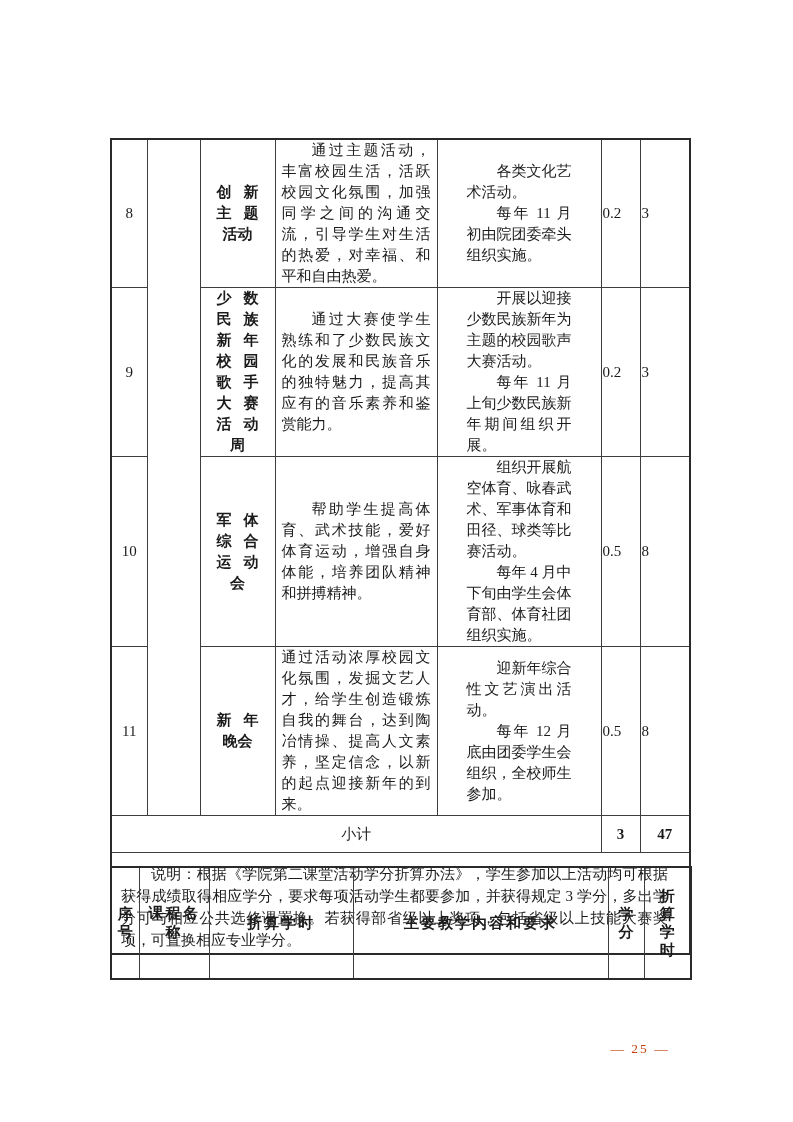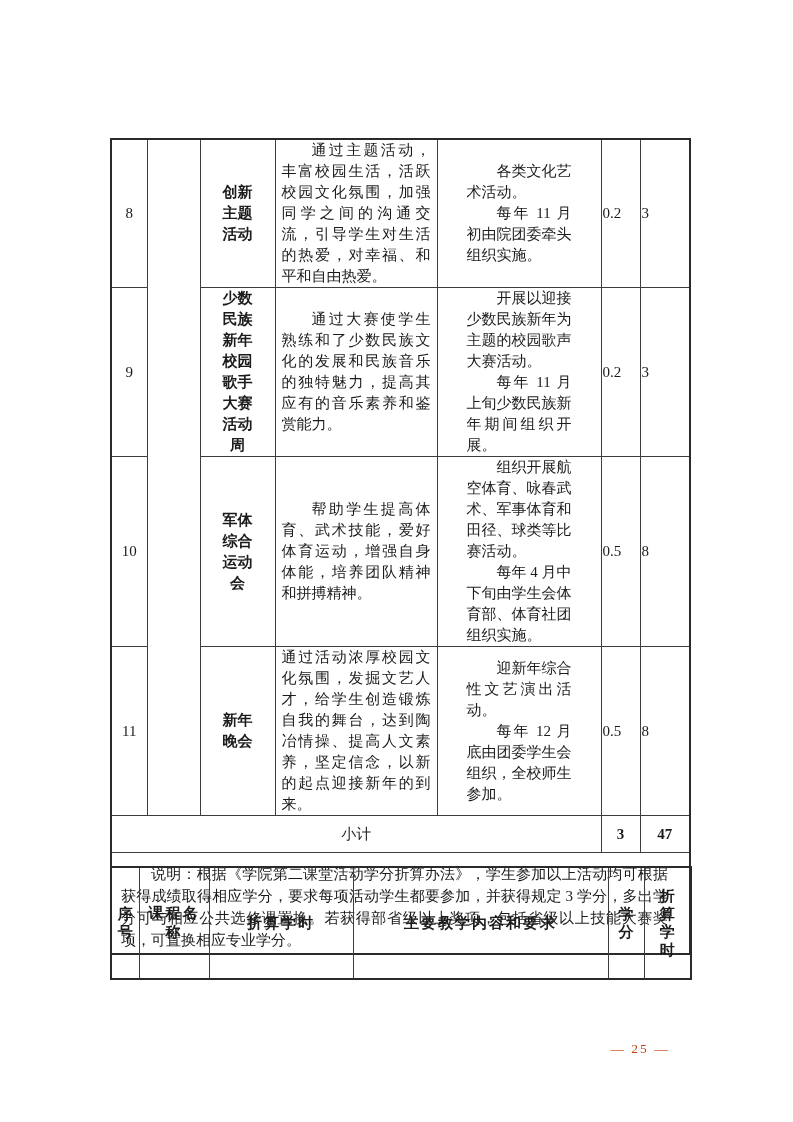--- a/index.html
+++ b/index.html
@@ -7,21 +7,21 @@
     position:relative;width:793px;height:1122px;background:#ffffff;
     font-family:"Liberation Serif", serif;color:#1b1b1b;overflow:hidden;
     margin:0 auto;
   }
   table{border-collapse:collapse;table-layout:fixed;position:absolute;}
   
   #t1{left:110px;top:138px;width:579px;border:2px solid #2a2a2a;}
   #t1 td{border:1px solid #3d3d3d;vertical-align:middle;font-size:15px;line-height:21px;overflow:hidden;}
   #t1 td.no{text-align:center;}
   #t1 td.name{
-    font-weight:700;padding:0 22px;
+    font-weight:700;padding:0 16px;
     text-align:justify;text-align-last:center;text-justify:inter-character;margin-left:36px;
   }
   #t1 td.goal{padding:0 6px;text-align:justify;text-justify:inter-character;}
   #t1 td.content{padding:0 29px;text-align:justify;text-justify:inter-character;}
   #t1 td.credit,#t1 td.hours{}
   #t1 p{margin:0;}
   #t1 p.ind{text-indent:2em;}
   #t1 td.subtotal{text-align:center;}
   #t1 td.sum{text-align:center;font-weight:700;}
   #t1 td.note{

